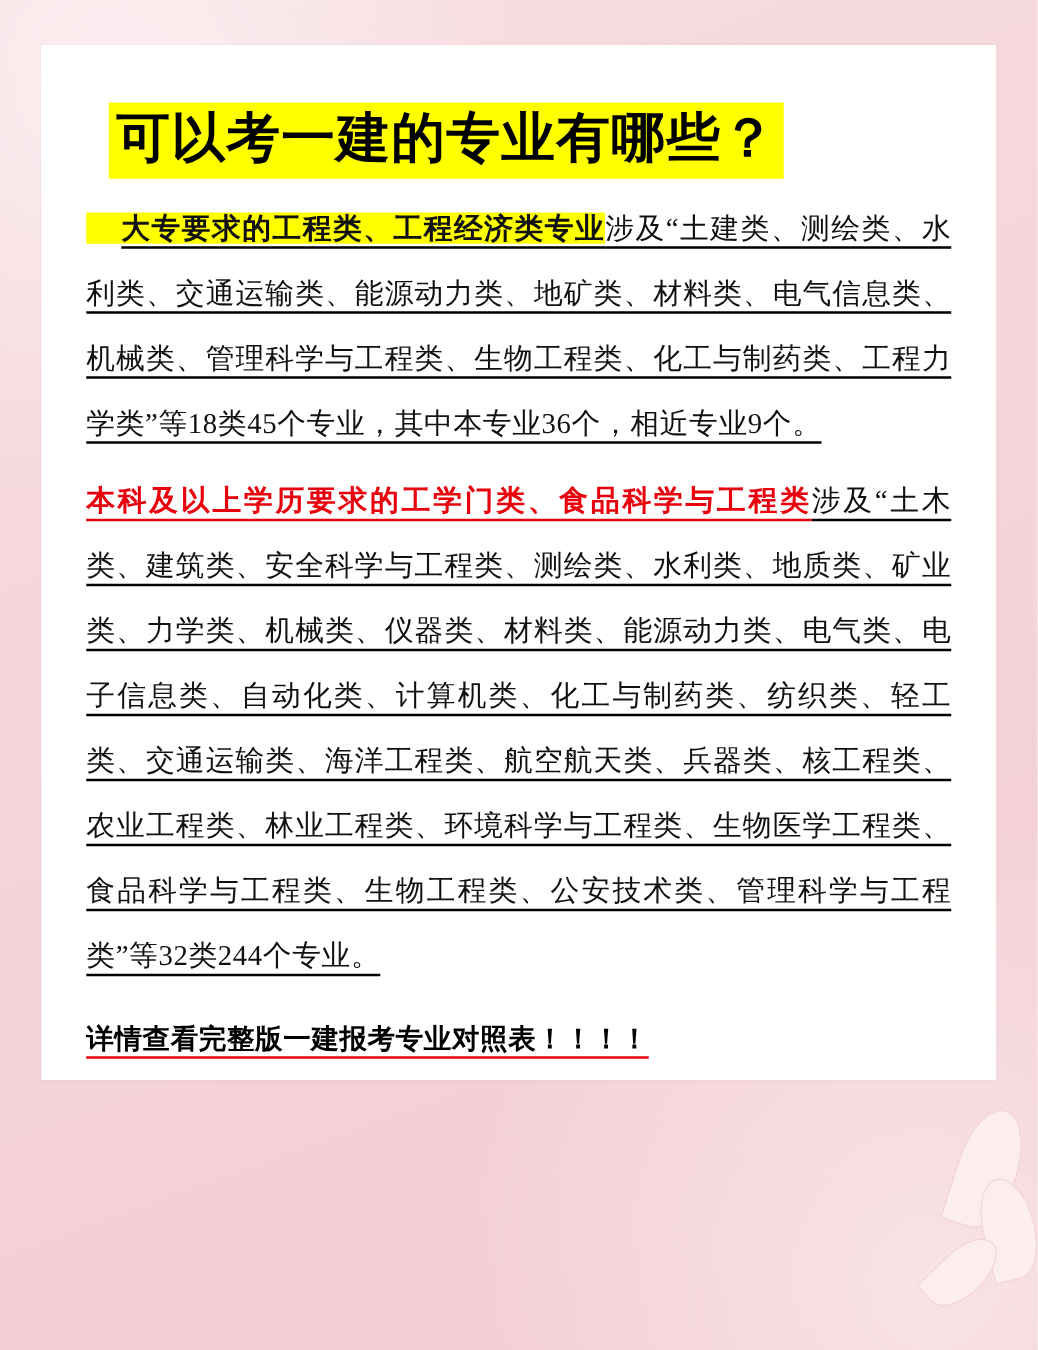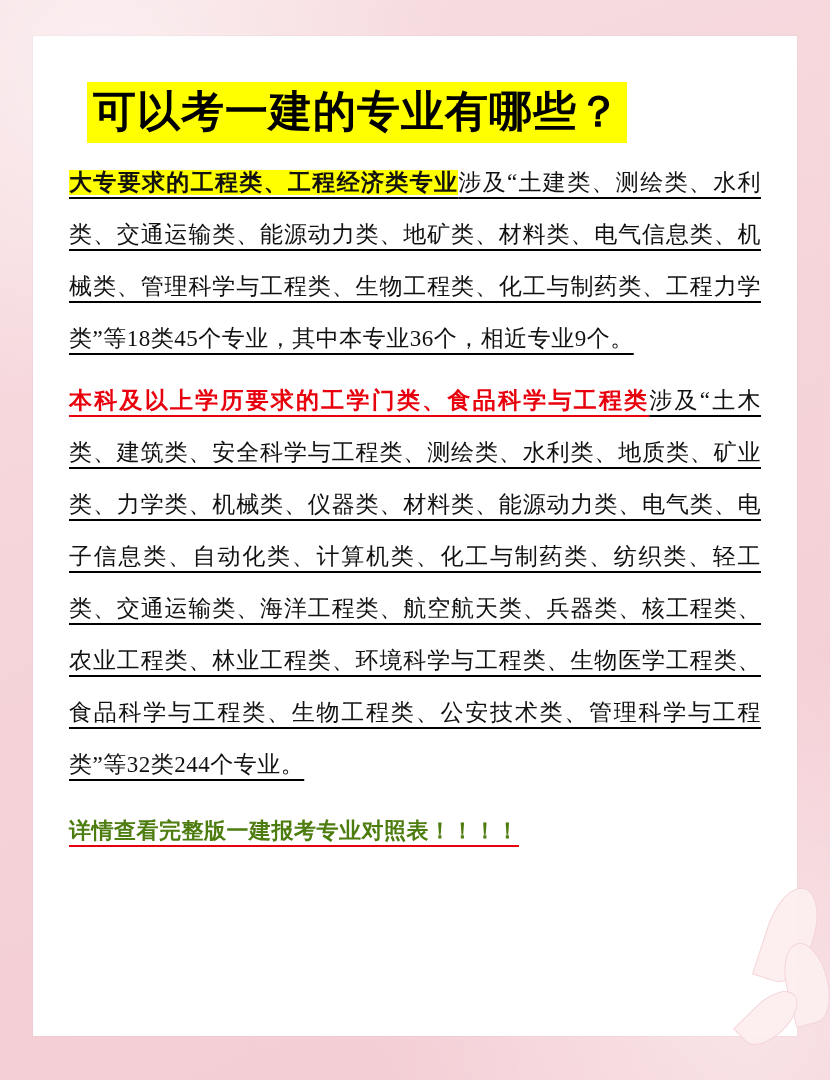--- a/index.html
+++ b/index.html
@@ -28,21 +28,21 @@
     background:
       radial-gradient(circle at 12% 6%, rgba(255,255,255,0.55) 0%, rgba(255,255,255,0) 28%),
       radial-gradient(circle at 90% 95%, rgba(255,255,255,0.45) 0%, rgba(255,255,255,0) 30%);
     pointer-events: none;
   }
   .sheet {
     position: absolute;
     left: 33px;
     top: 36px;
     width: 764px;
-    height: 1000px;
+    height: 828px;
     background: #ffffff;
     box-sizing: border-box;
     padding: 30px 36px 10px 36px;
     box-shadow: 0 0 0 1px rgba(0,0,0,0.02);
   }
   .title-wrap {
     margin: 16px 0 14px 18px;
   }
   .title {
     display: inline-block;
@@ -65,31 +65,32 @@
   }
   .seg {
     text-decoration: underline;
     text-underline-offset: 7px;
     text-decoration-thickness: 1.5px;
     text-decoration-color: #000;
   }
   .hl {
     background: #ffff00;
     font-weight: bold;
+    padding-left: 28px;
   }
   .red {
     color: #e8000d;
     font-weight: bold;
     text-decoration: underline;
     text-underline-offset: 7px;
     text-decoration-thickness: 1.5px;
     text-decoration-color: #e8000d;
   }
   .red-line {
-    color: #4d7c0f;
+    color: #000000;
     font-weight: bold;
     font-size: 22px;
     text-decoration: underline;
     text-underline-offset: 7px;
     text-decoration-thickness: 1.5px;
     text-decoration-color: #e8000d;
     letter-spacing: 0.5px;
   }
   .block-2 {
     margin-top: 10px;

